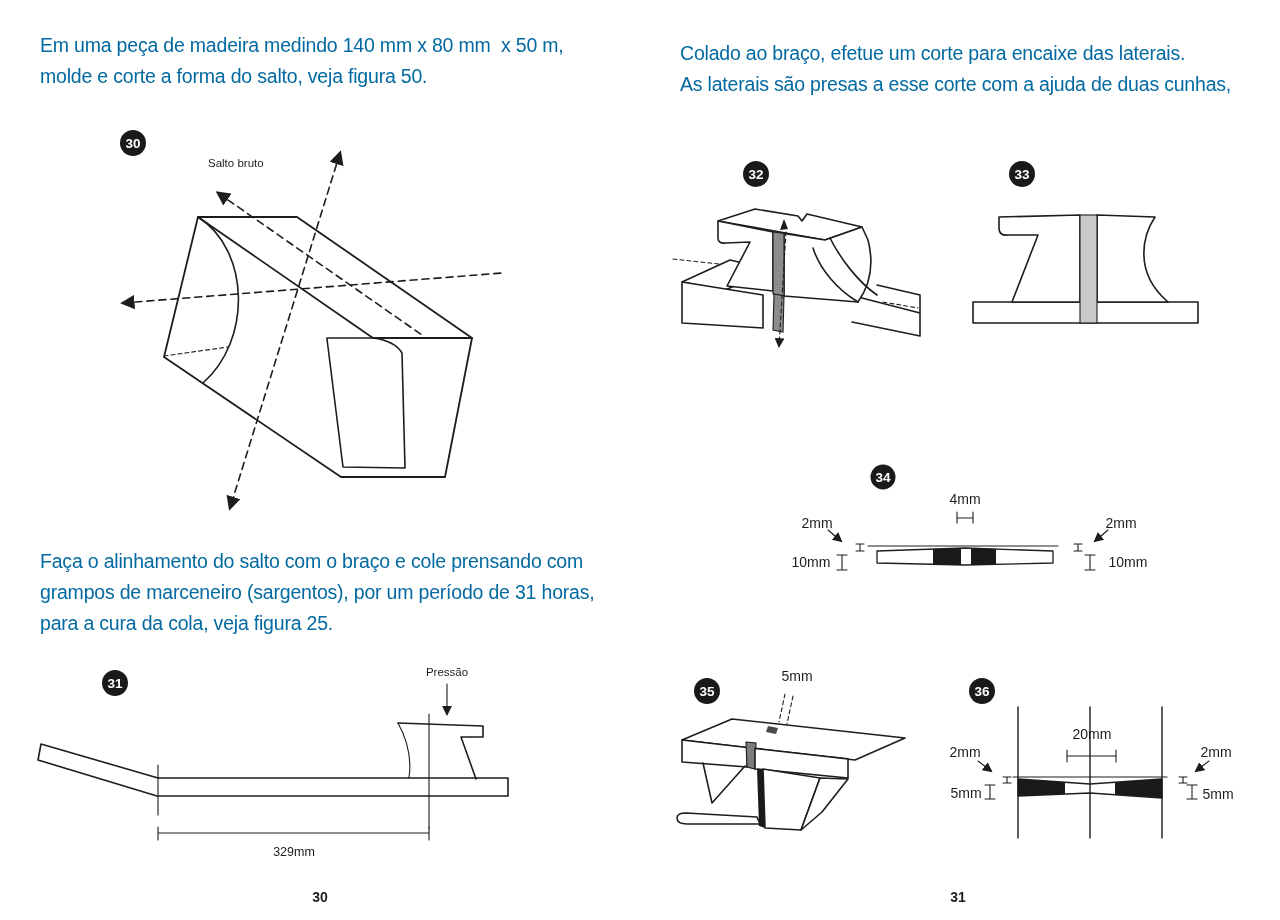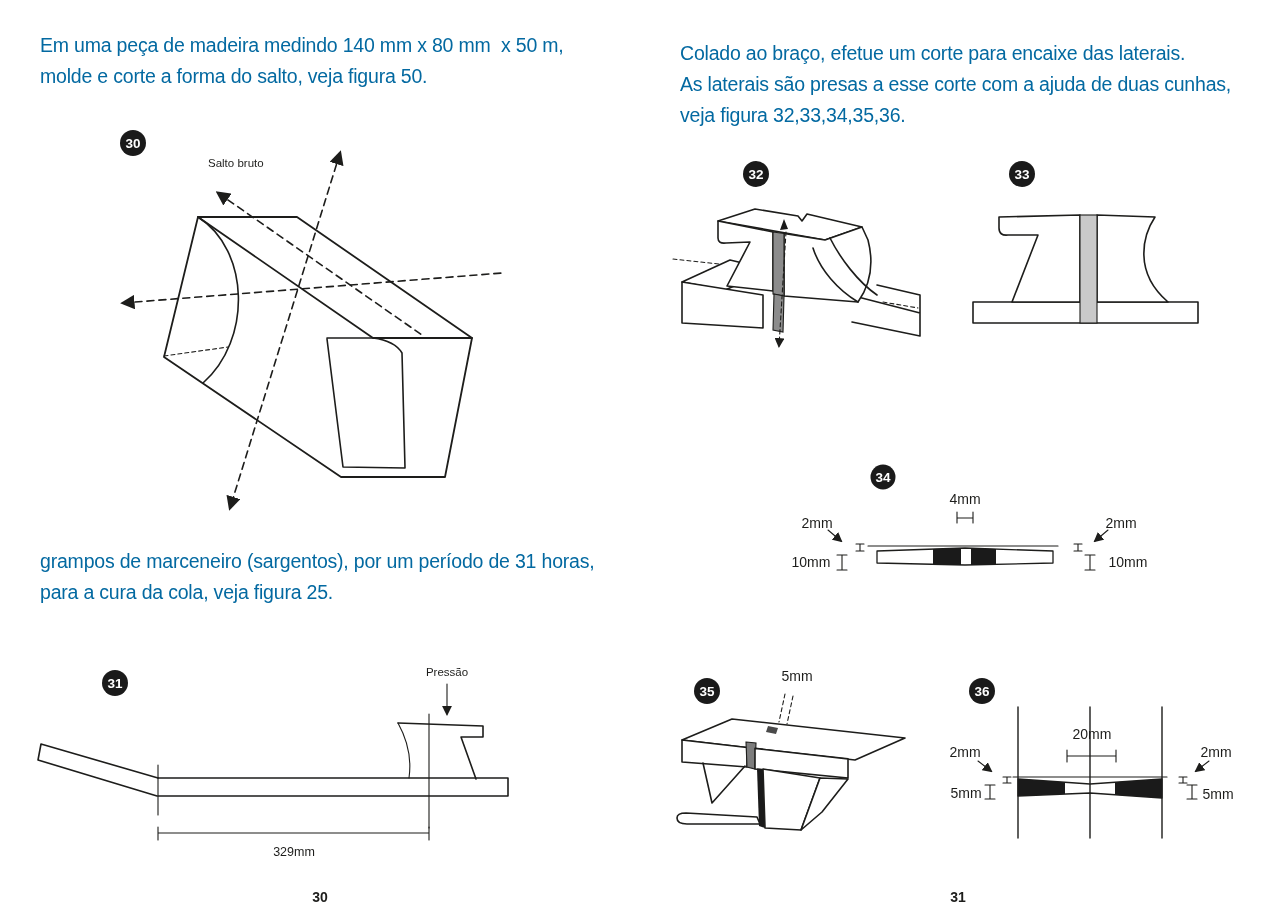--- a/index.html
+++ b/index.html
@@ -51,20 +51,21 @@
   <path class="ln dash" d="M118,73 L322,215" marker-start="url(#arr)"></path>
 
   <path class="ln" style="stroke-width:1.8" d="M98,97 L197,97 L372,218 L345,357 L241,357 L64,237 Z"></path>
   <path class="ln" style="stroke-width:1.8" d="M98,97 L273,218 L372,218"></path>
   <path class="ln" d="M98,97 C150,130 152,220 103,263"></path>
   <path class="ln dash2 thin" d="M64,236 L128,227"></path>
   <path class="ln" d="M227,219 L243,347 L305,348 L302,233 Q295,221 273,218 L227,218"></path>
 </svg>
 
 <div class="para" style="left:40px;top:546px;width:620px;">
+  <div class="line">Faça o alinhamento do salto com o braço e cole prensando com</div>
   <div class="line">grampos de marceneiro (sargentos), por um período de 31 horas,</div>
   <div class="line">para a cura da cola, veja figura 25.</div>
 </div>
 
 <svg class="fig" style="left:20px;top:650px;" width="620" height="230" viewBox="0 0 620 230">
   <g>
     <circle cx="95" cy="33" r="13" fill="#1a1a1a"></circle>
     <text class="badge-num" x="95" y="37.5" text-anchor="middle">31</text>
   </g>
   <text class="lbl" x="427" y="26" text-anchor="middle">Pressão</text>
@@ -81,21 +82,20 @@
 
   <path class="ln thin" d="M138,183 L409,183 M138,177 L138,190 M409,177 L409,190"></path>
   <text class="dim" x="274" y="206" text-anchor="middle">329mm</text>
 </svg>
 
 <div class="pagenum" style="left:290px;top:889px;">30</div>
 
 <div class="para" style="left:680px;top:38px;width:600px;">
   <div class="line">Colado ao braço, efetue um corte para encaixe das laterais.</div>
   <div class="line">As laterais são presas a esse corte com a ajuda de duas cunhas,</div>
-  <div class="line">veja figura 32,33,34,35,36.</div>
 </div>
 
 <svg class="fig" style="left:670px;top:150px;" width="280" height="250" viewBox="0 0 280 250">
   <g>
     <circle cx="86" cy="24" r="13" fill="#1a1a1a"></circle>
     <text class="badge-num" x="86" y="28.5" text-anchor="middle">32</text>
   </g>
 
   <path class="ln dash2 thin" d="M3,109 L58,115"></path>
   <path class="wfill" d="M12,132 L60,110 L102,120 L55,140 Z"></path>

